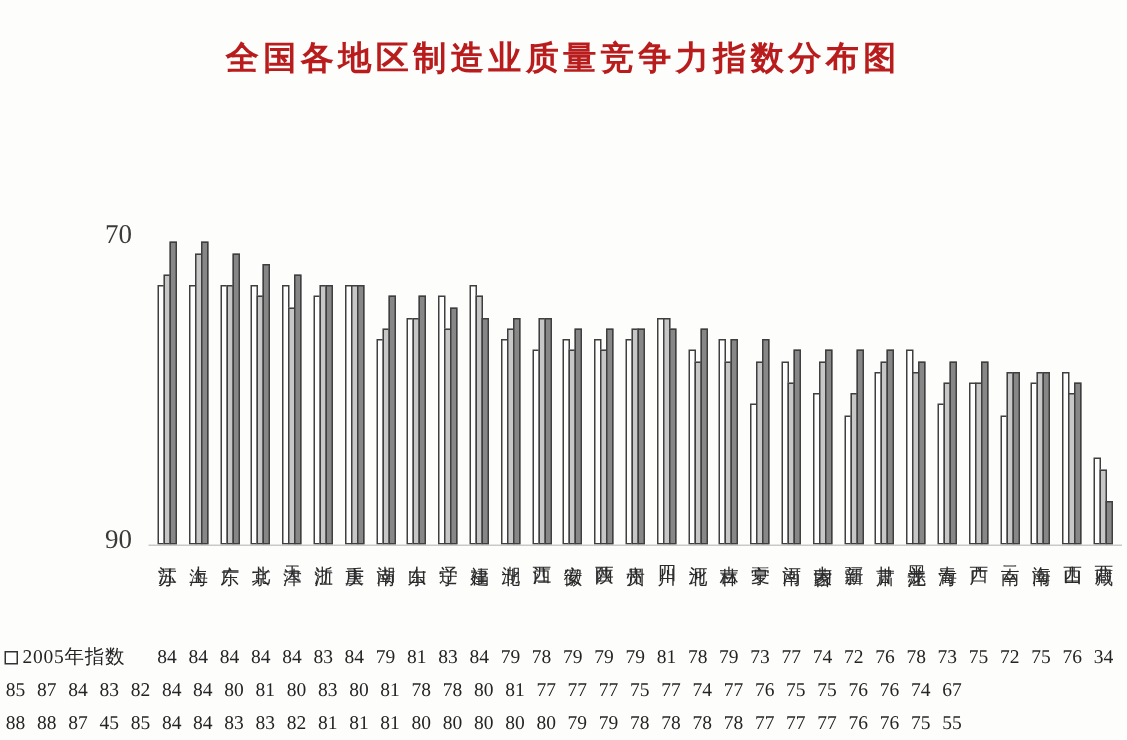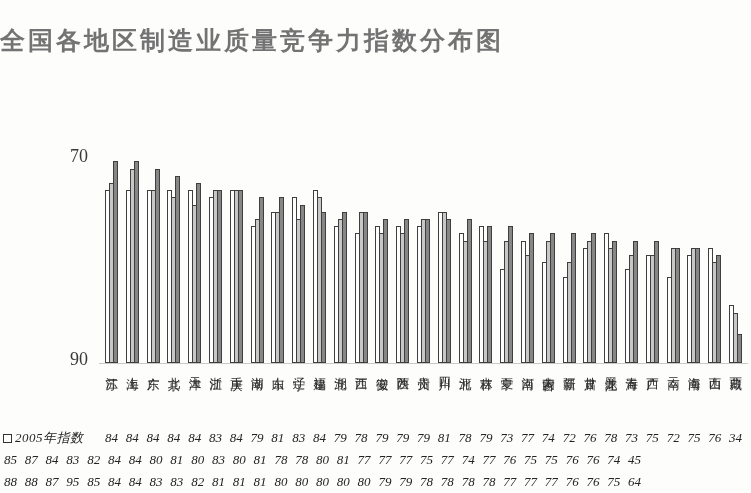--- a/index.html
+++ b/index.html
@@ -11,24 +11,25 @@
     background: #fdfdfc;
     overflow: hidden;
     font-family: "Liberation Serif", "DejaVu Serif", serif;
     color: #2c2c2c;
   }
   .title {
     position: absolute;
     top: 24px;
     left: 0;
     width: 100%;
-    font-size: 25px;
+    text-align: center;
+    font-size: 22px;
     font-weight: 600;
     letter-spacing: 3px;
-    color: #737373;
+    color: #b91c1c;
     white-space: nowrap;
   }
   .ylabel {
     position: absolute;
     left: 56px;
     width: 32px;
     text-align: right;
     font-size: 18px;
     color: #3a3a3a;
   }
@@ -84,21 +85,20 @@
     line-height: 1;
     letter-spacing: 1px;
     color: #2b2b2b;
   }
 
   .table {
     position: absolute;
     left: 0;
     top: 427px;
     width: 739px;
-    font-style: italic;
   }
   .trow {
     display: flex;
     align-items: center;
     height: 22px;
   }
   .legend-cell {
     width: 101px;
     display: flex;
     align-items: center;
@@ -395,29 +395,29 @@
           <span class="num">75</span>
           <span class="num">77</span>
           <span class="num">74</span>
           <span class="num">77</span>
           <span class="num">76</span>
           <span class="num">75</span>
           <span class="num">75</span>
           <span class="num">76</span>
           <span class="num">76</span>
           <span class="num">74</span>
-          <span class="num">45</span>
+          <span class="num">67</span>
         </div>
       </div>
       <div class="trow">
         <div class="nums">
           <span class="num">88</span>
           <span class="num">88</span>
           <span class="num">87</span>
-          <span class="num">95</span>
+          <span class="num">45</span>
           <span class="num">85</span>
           <span class="num">84</span>
           <span class="num">84</span>
           <span class="num">83</span>
           <span class="num">83</span>
           <span class="num">82</span>
           <span class="num">81</span>
           <span class="num">81</span>
           <span class="num">81</span>
           <span class="num">80</span>
@@ -430,17 +430,17 @@
           <span class="num">78</span>
           <span class="num">78</span>
           <span class="num">78</span>
           <span class="num">78</span>
           <span class="num">77</span>
           <span class="num">77</span>
           <span class="num">77</span>
           <span class="num">76</span>
           <span class="num">76</span>
           <span class="num">75</span>
-          <span class="num">64</span>
+          <span class="num">55</span>
         </div>
       </div>
     </div>
 </div>
 
 </body></html>

